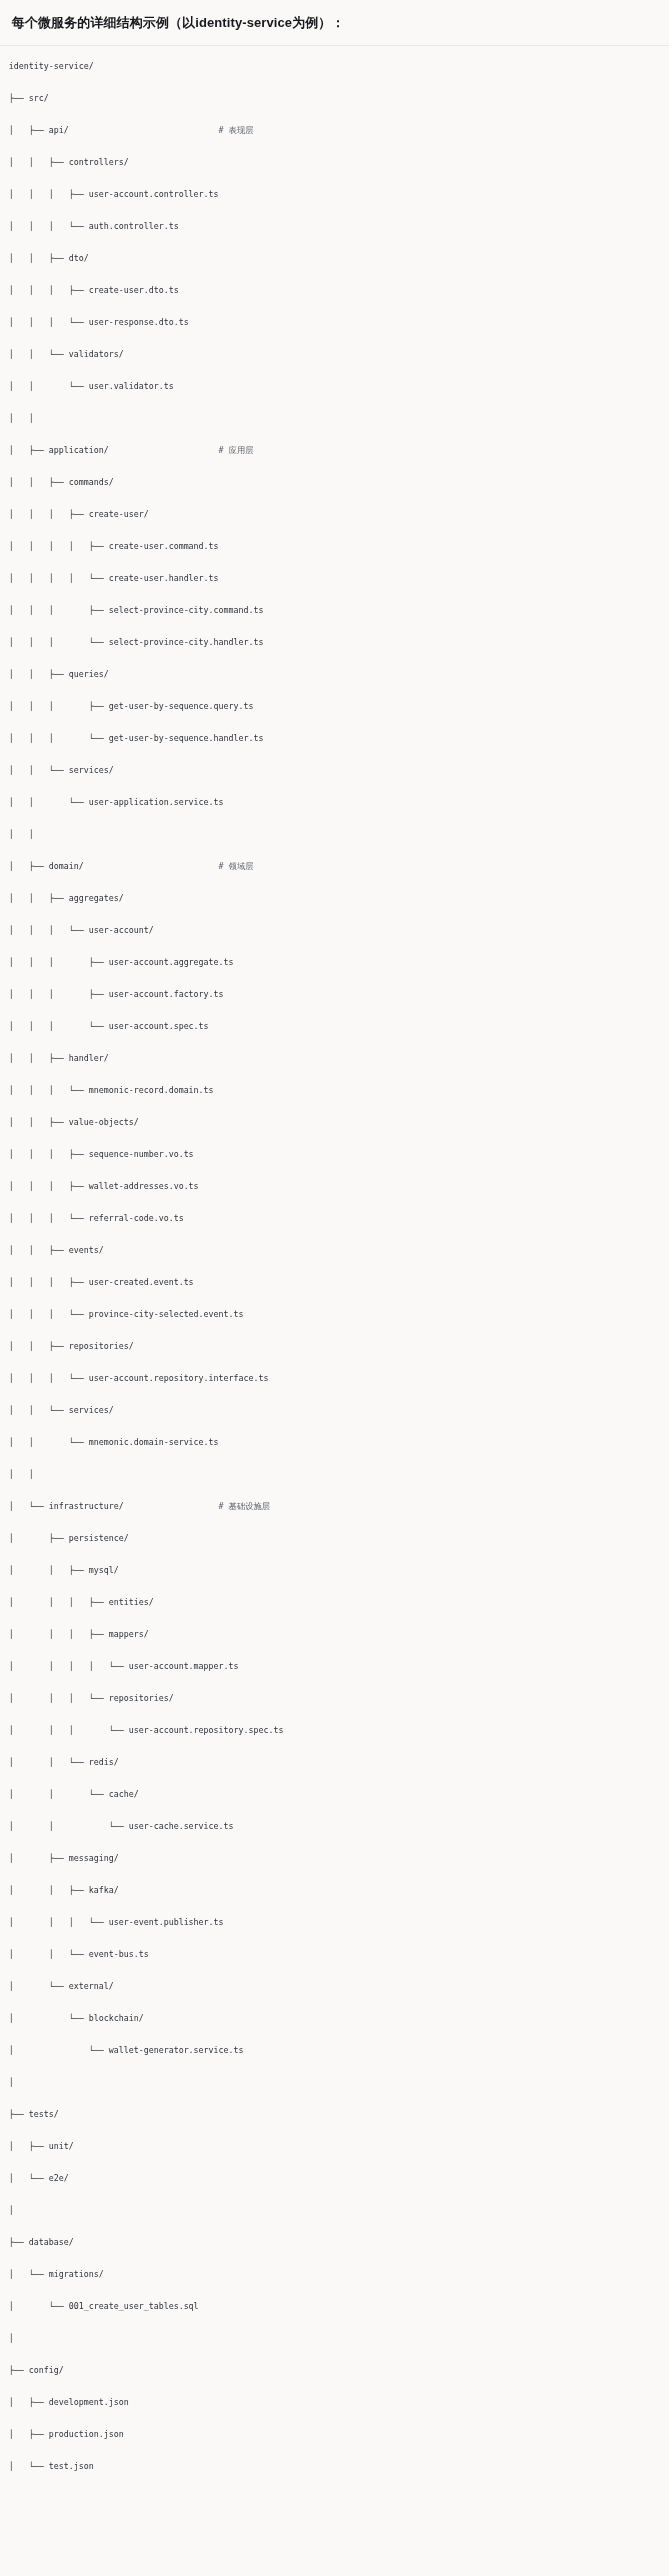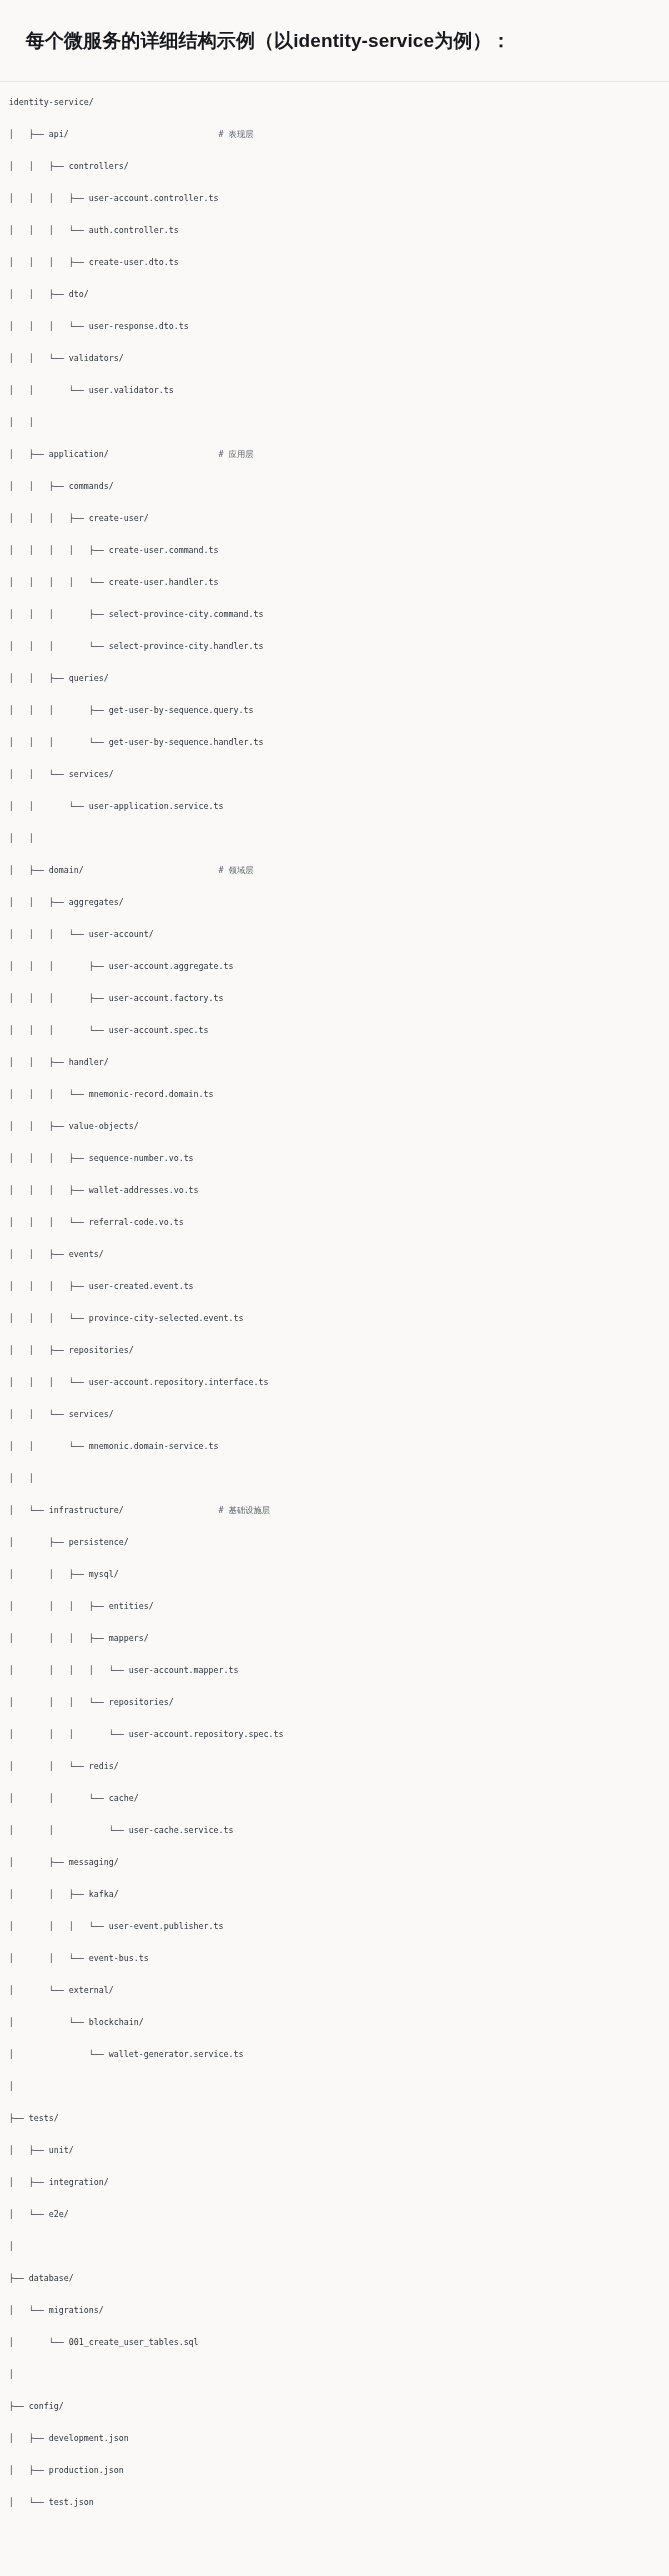--- a/index.html
+++ b/index.html
@@ -20,26 +20,26 @@
     padding: 0;
   }
 
   
   .doc-header {
     padding: 11.3px 8.8px 10px 8.8px;
     border-bottom: 0.6px solid #e8e6e1;
     background: #faf9f7;
   }
   .doc-title {
-    font-size: 19px;
+    font-size: 13px;
     font-weight: bold;
     letter-spacing: 0.1px;
     line-height: 1.35;
     color: #16181d;
-    margin: 17px;
+    margin: 3px;
   }
 
   
   .tree-block {
     padding: 12.5px 8.8px 11.3px 8.8px;
     background: #faf9f7;
     border-bottom: 0.6px solid #e8e6e1;
   }
   .tree {
     font-family: "DejaVu Sans Mono", "Liberation Mono", monospace;
@@ -63,26 +63,27 @@
 <body>
 
 <div class="page">
 
   <header class="doc-header">
     <h1 class="doc-title">每个微服务的详细结构示例（以identity-service为例）：</h1>
   </header>
 
   <section class="tree-block">
     <pre class="tree" id="tree-root"><span class="row"><span>identity-service/</span></span>
+<span class="row"><span>├── src/</span></span>
 <span class="row"><span>│   ├── api/</span><span>                              </span><span class="cmt"># 表现层</span></span>
 <span class="row"><span>│   │   ├── controllers/</span></span>
 <span class="row"><span>│   │   │   ├── user-account.controller.ts</span></span>
 <span class="row"><span>│   │   │   └── auth.controller.ts</span></span>
+<span class="row"><span>│   │   ├── dto/</span></span>
 <span class="row"><span>│   │   │   ├── create-user.dto.ts</span></span>
-<span class="row"><span>│   │   ├── dto/</span></span>
 <span class="row"><span>│   │   │   └── user-response.dto.ts</span></span>
 <span class="row"><span>│   │   └── validators/</span></span>
 <span class="row"><span>│   │       └── user.validator.ts</span></span>
 <span class="row"><span>│   │</span></span>
 <span class="row"><span>│   ├── application/</span><span>                      </span><span class="cmt"># 应用层</span></span>
 <span class="row"><span>│   │   ├── commands/</span></span>
 <span class="row"><span>│   │   │   ├── create-user/</span></span>
 <span class="row"><span>│   │   │   │   ├── create-user.command.ts</span></span>
 <span class="row"><span>│   │   │   │   └── create-user.handler.ts</span></span>
 <span class="row"><span>│   │   │       ├── select-province-city.command.ts</span></span>
@@ -127,21 +128,20 @@
 <span class="row"><span>│       ├── messaging/</span></span>
 <span class="row"><span>│       │   ├── kafka/</span></span>
 <span class="row"><span>│       │   │   └── user-event.publisher.ts</span></span>
 <span class="row"><span>│       │   └── event-bus.ts</span></span>
 <span class="row"><span>│       └── external/</span></span>
 <span class="row"><span>│           └── blockchain/</span></span>
 <span class="row"><span>│               └── wallet-generator.service.ts</span></span>
 <span class="row"><span>│</span></span>
 <span class="row"><span>├── tests/</span></span>
 <span class="row"><span>│   ├── unit/</span></span>
-<span class="row"><span>│   ├── integration/</span></span>
 <span class="row"><span>│   └── e2e/</span></span>
 <span class="row"><span>│</span></span>
 <span class="row"><span>├── database/</span></span>
 <span class="row"><span>│   └── migrations/</span></span>
 <span class="row"><span>│       └── 001_create_user_tables.sql</span></span>
 <span class="row"><span>│</span></span>
 <span class="row"><span>├── config/</span></span>
 <span class="row"><span>│   ├── development.json</span></span>
 <span class="row"><span>│   ├── production.json</span></span>
 <span class="row"><span>│   └── test.json</span></span>

